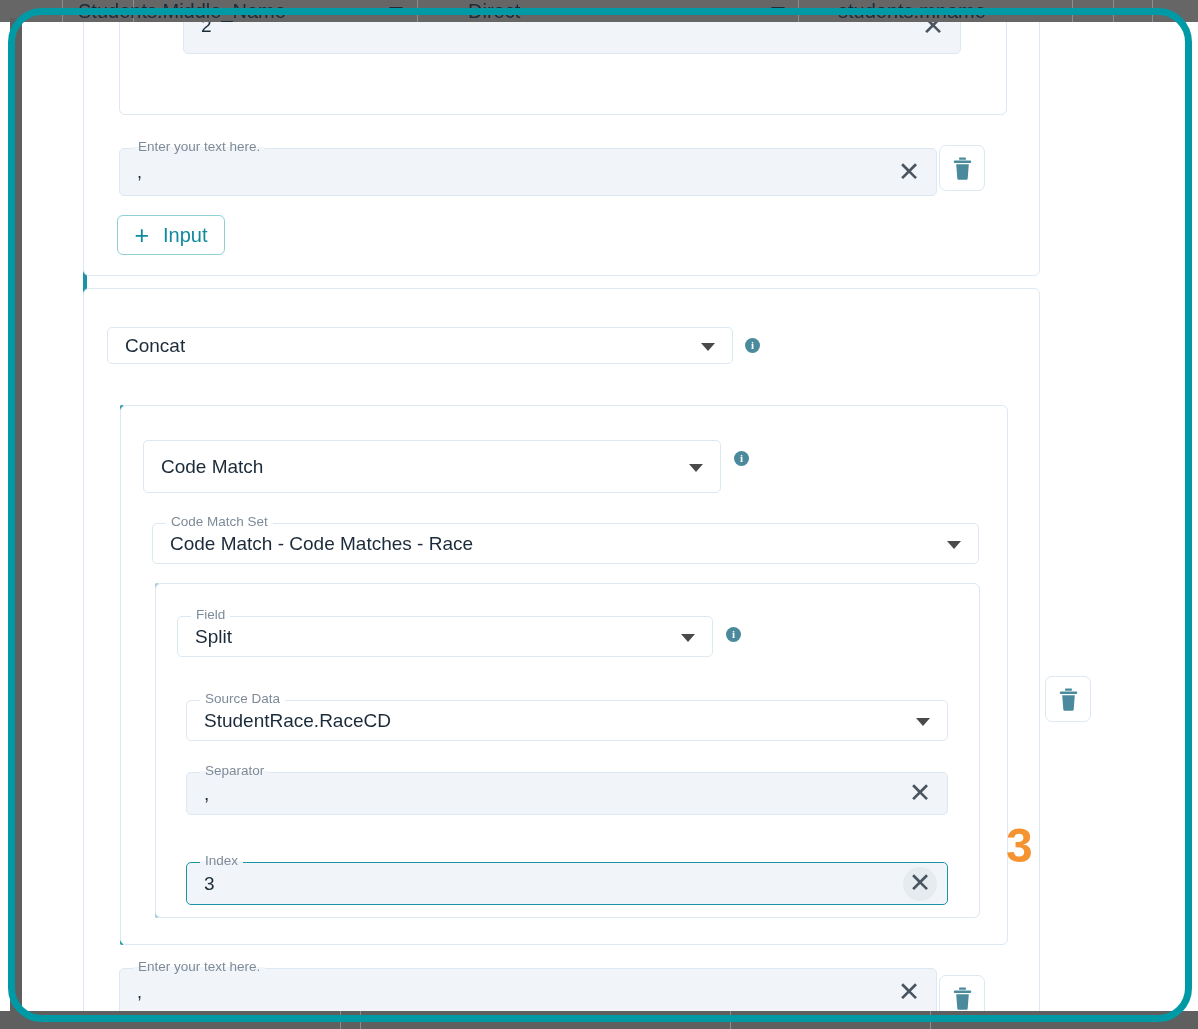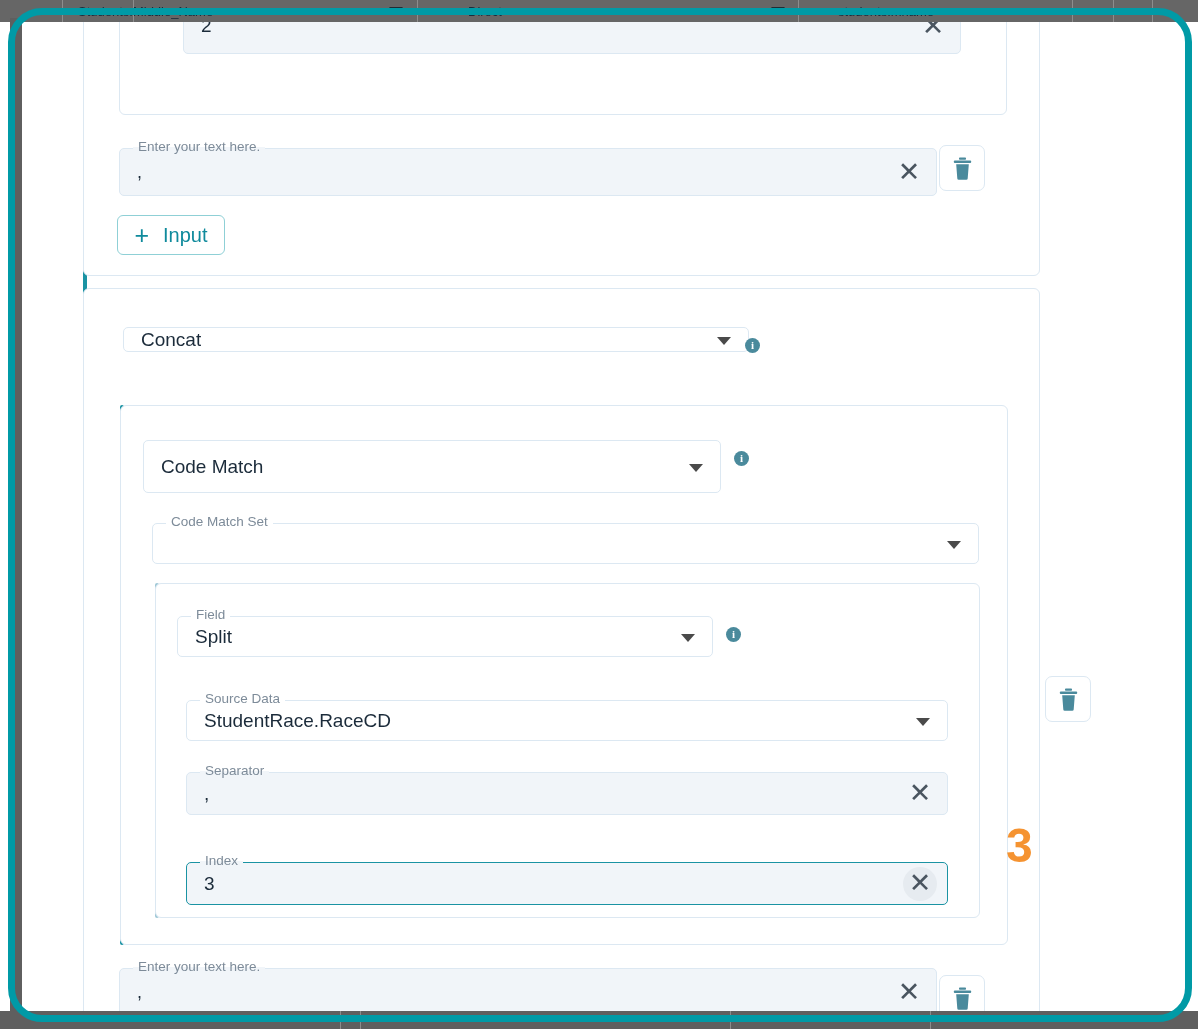--- a/index.html
+++ b/index.html
@@ -27,21 +27,21 @@
     width: 1198px; height: 22px;
     background: #666666;
     overflow: hidden;
   }
   .gh-cell {
     position: absolute;
     top: 0; height: 22px;
     display: flex;
     align-items: center;
     color: #1b2b3a;
-    font-size: 13px;
+    font-size: 20px;
     white-space: nowrap;
   }
   .gh-divider {
     position: absolute;
     top: 0; height: 22px;
     width: 1px;
     background: #8d8d8d;
   }
   .gh-caret {
     position: absolute;
@@ -261,21 +261,21 @@
     </svg>
   </div>
 
   <div class="addbtn" style="left:117px; top:215px; width:108px; height:40px;">
     <span class="plus">+</span>
     <span>Input</span>
   </div>
 
   <div class="card" style="left:83px; top:288px; width:957px; height:770px;"></div>
 
-  <div class="fieldwrap" style="left:107px; top:327px; width:626px; height:25px;margin-left:16px;">
+  <div class="fieldwrap" style="left:107px; top:327px; width:626px; height:37px;">
     <div class="ctl">
       <span class="value">Concat</span>
       <span class="caret"></span>
     </div>
   </div>
   <div class="info" style="left:745px; top:338px;">i</div>
 
   <div class="rail rail-teal" style="left:120px; top:405px; height:540px;"></div>
   <div class="card" style="left:120px; top:405px; width:888px; height:540px;"></div>
 
@@ -283,20 +283,21 @@
     <div class="ctl">
       <span class="value">Code Match</span>
       <span class="caret"></span>
     </div>
   </div>
   <div class="info" style="left:734px; top:451px;">i</div>
 
   <div class="fieldwrap" style="left:152px; top:523px; width:827px; height:41px;">
     <div class="ctl">
       <span class="legend">Code Match Set</span>
+      <span class="value">Code Match - Code Matches - Race</span>
       <span class="caret"></span>
     </div>
   </div>
 
   <div class="rail rail-light" style="left:155px; top:583px; height:335px;"></div>
   <div class="card" style="left:155px; top:583px; width:825px; height:335px;"></div>
 
   <div class="fieldwrap" style="left:177px; top:616px; width:536px; height:41px;">
     <div class="ctl">
       <span class="legend">Field</span>

